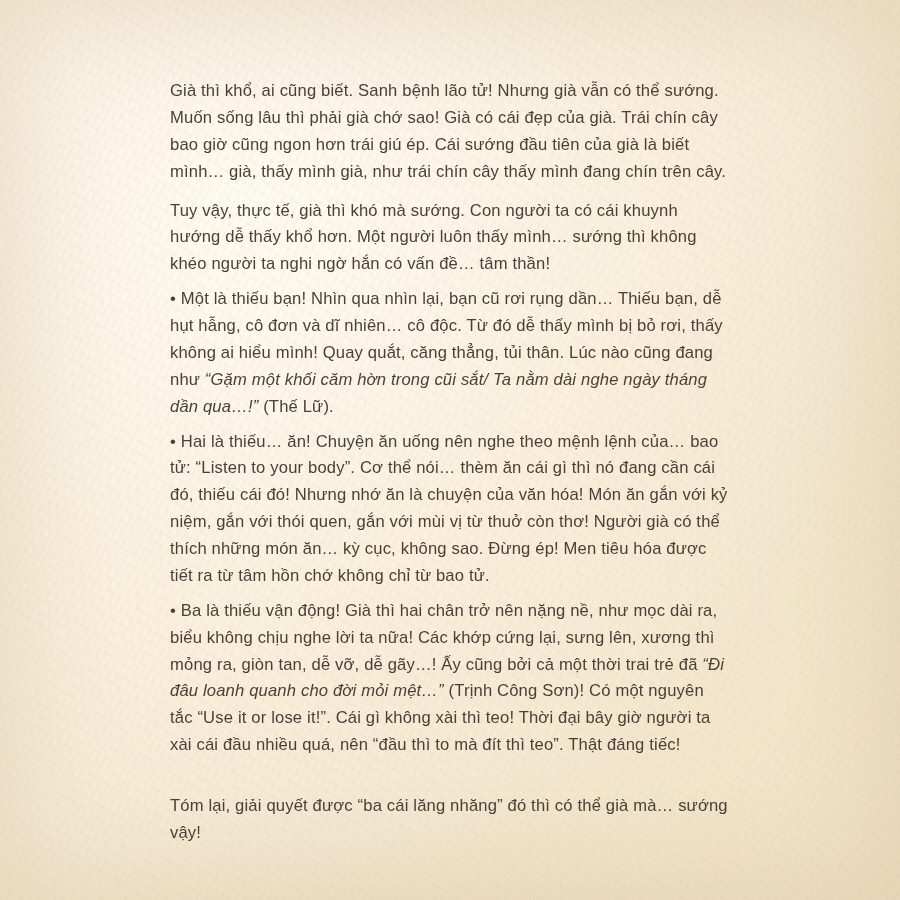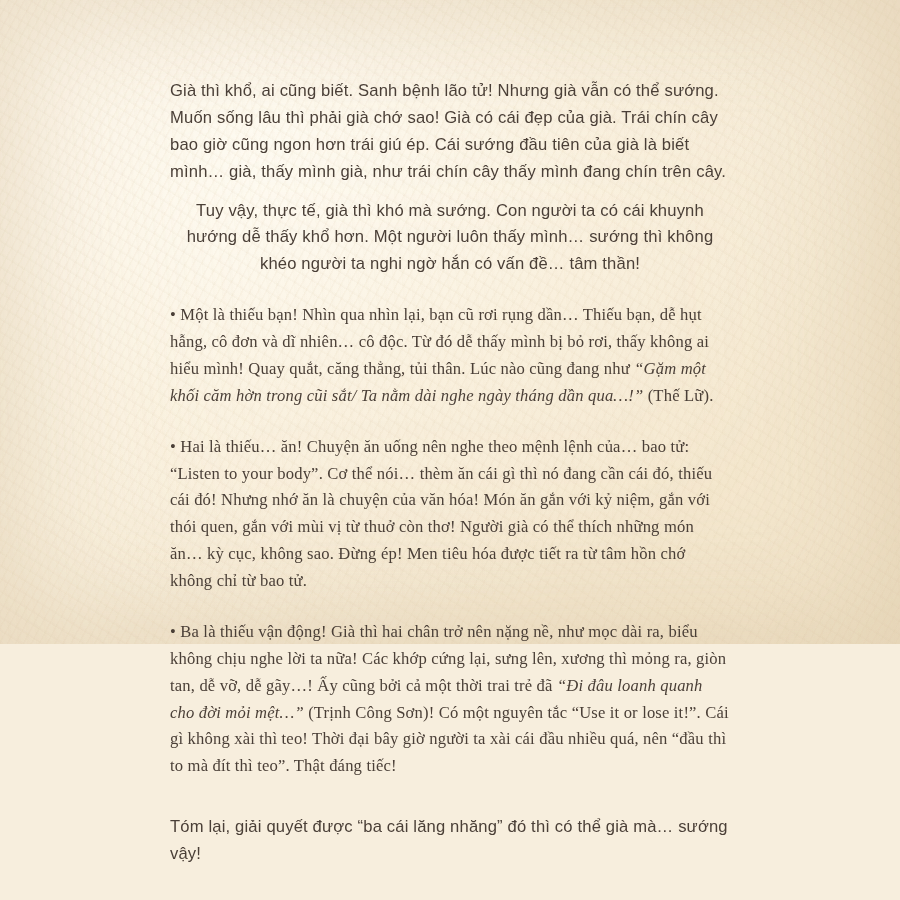--- a/index.html
+++ b/index.html
@@ -9,21 +9,21 @@
   body {
     width: 900px;
     height: 900px;
     background: #f7eedd;
     font-family: "Liberation Sans", sans-serif;
     overflow: hidden;
   }
   .page {
     position: relative;
     width: 900px;
-    height: 644px;
+    height: 900px;
     box-sizing: border-box;
     background:
       radial-gradient(ellipse at 28% 22%, rgba(255,252,244,0.95) 0%, rgba(255,250,238,0.35) 38%, rgba(255,247,232,0) 70%),
       radial-gradient(ellipse at 78% 78%, rgba(246,232,206,0.55) 0%, rgba(246,232,206,0) 60%),
       linear-gradient(135deg, #fdf6e8 0%, #f9f0dd 35%, #f5ead4 65%, #efe2c8 100%);
   }
   .page::before {
     content: "";
     position: absolute;
     inset: 0;
@@ -51,25 +51,23 @@
   .para {
     color: #4a3f37;
     font-size: 16.6px;
     line-height: 1.62;
     margin: 0 0 2px 0;
     text-align: left;
     letter-spacing: 0.01em;
   }
   .para.spaced {
     margin-top: 12px;
-    text-align: center;
   }
   .para.bullet {
-    margin-top: 24px;
-    font-family: Liberation Serif, serif;
+    margin-top: 8px;
   }
   .q {
     font-style: italic;
   }
   .closing {
     margin-top: 34px;
   }
 </style>
 </head>
 <body>

